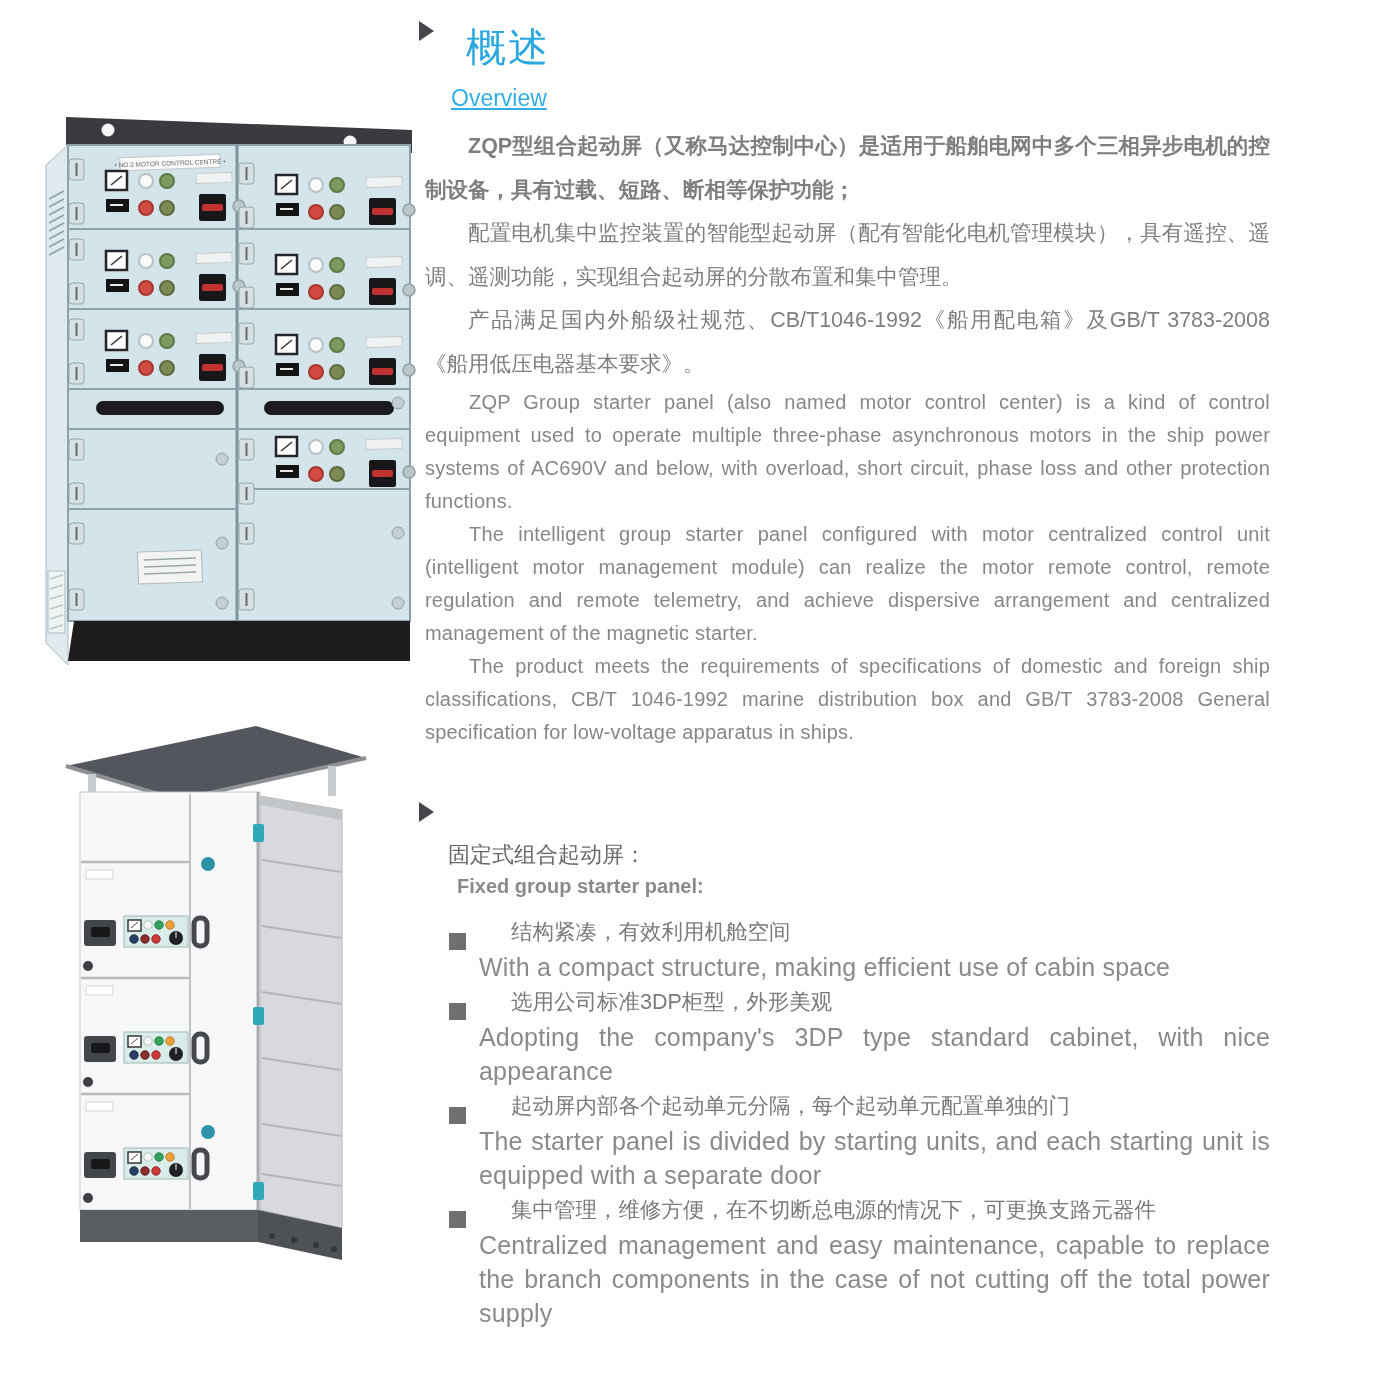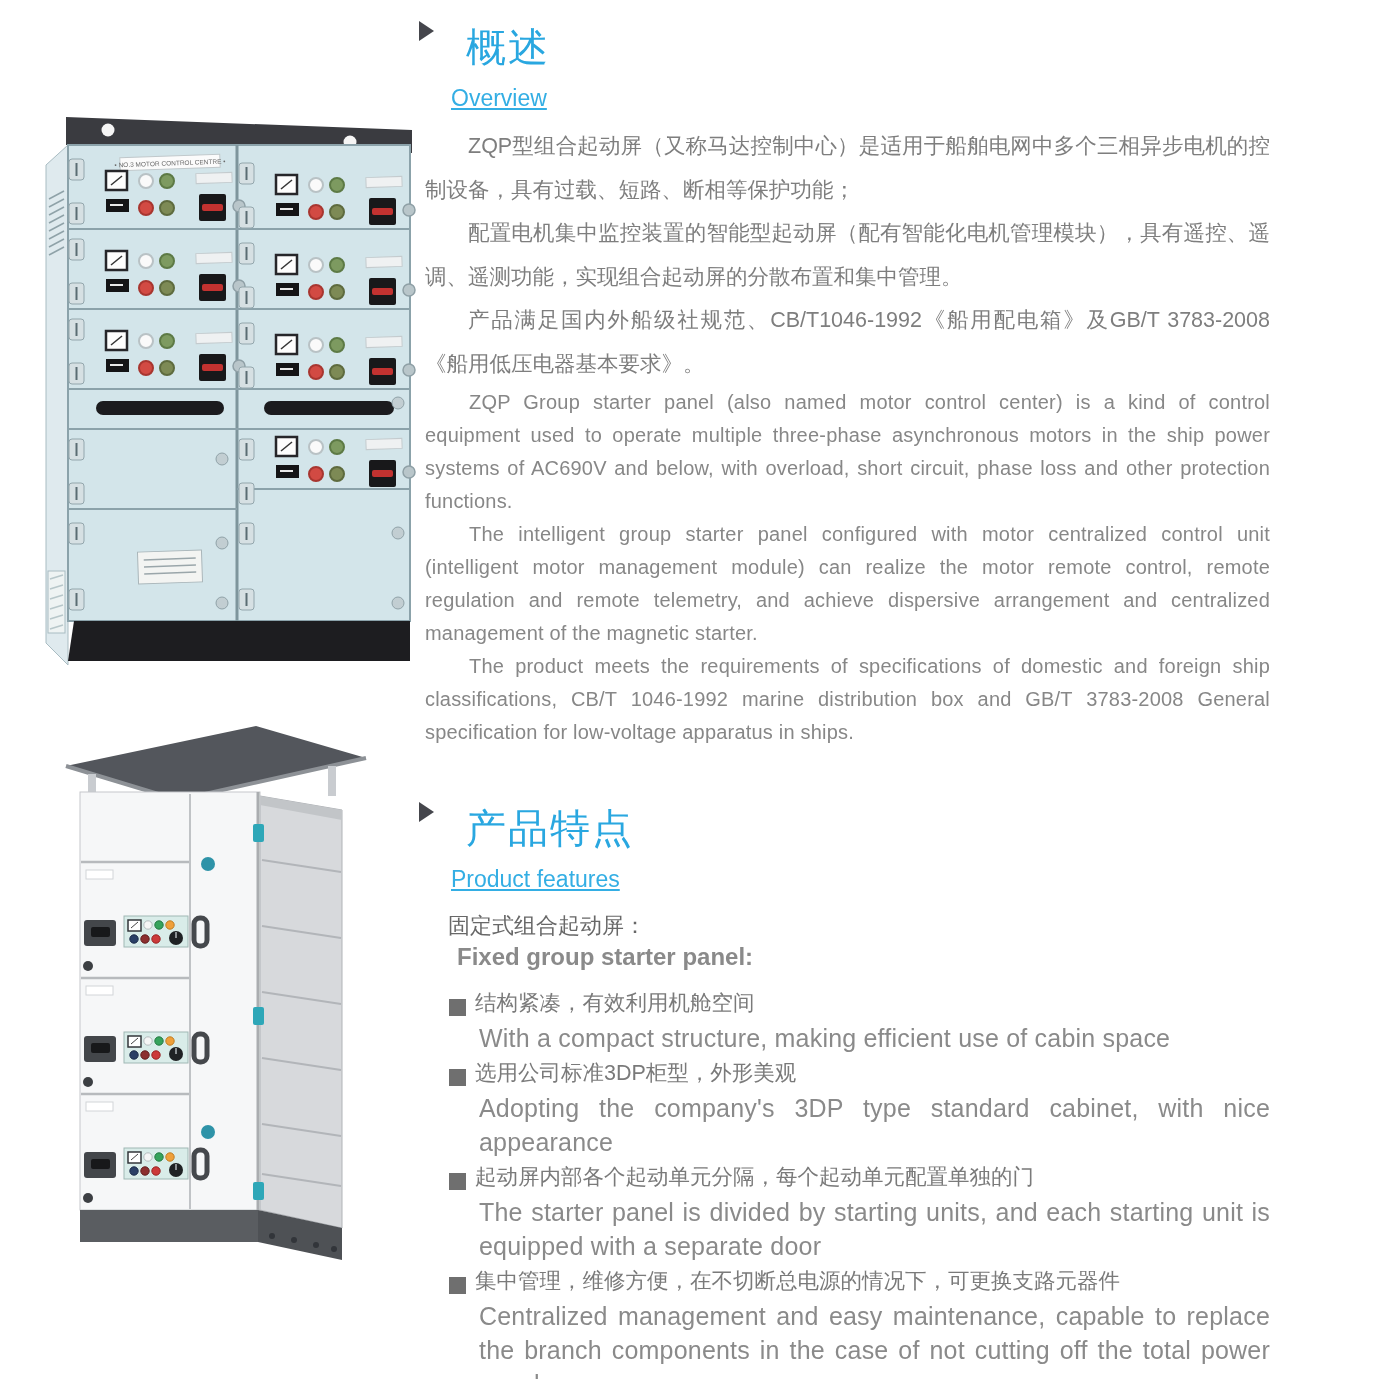--- a/index.html
+++ b/index.html
@@ -24,31 +24,31 @@
     border-bottom:10px solid transparent;
   }
   .sec-titles{margin-left:17px;}
   .sec-zh{margin:15px;font-size:40px;line-height:44px;font-weight:400;color:#29a7e0;letter-spacing:2px;}
   .sec-en{margin:2px 0 0 0;font-size:23px;line-height:28px;font-weight:400;color:#33aee4;text-decoration:underline;}
 
   .p-zh{
     margin:0;font-size:21.5px;line-height:43.5px;color:#7e7e7e;
     text-align:justify;text-indent:2em;
   }
-  .p-zh.first{margin-top:13px;}
+  .p-zh.first{margin-top:13px;font-weight:bold;}
   .p-en{
     margin:0;font-size:20px;line-height:33px;color:#878787;
     text-align:justify;text-indent:2.2em;letter-spacing:.2px;
   }
   .features{margin-top:42px;}
   .sub-zh{margin:18px 0 0 23px;font-size:22px;line-height:30px;font-weight:400;color:#686868;}
-  .sub-en{margin:2px 0 0 32px;font-size:24px;line-height:28px;color:#8a8a8a;}
+  .sub-en{margin:2px 0 0 32px;font-size:20px;line-height:28px;color:#8a8a8a;}
 
   .feat-list{list-style:none;margin:14px 0 0 24px;padding:0;}
-  .item-zh{display:flex;align-items:center;font-size:21.5px;line-height:36px;color:#7a7a7a;}
+  .item-zh{display:flex;align-items:flex-end;font-size:21.5px;line-height:36px;color:#7a7a7a;gap:36px;}
   .sq{flex:0 0 auto;width:17px;height:17px;background:#6f6f6f;margin:9px 9px 0 0;}
   .item-en{padding-left:30px;font-size:25px;line-height:34px;color:#8a8a8a;text-align:justify;letter-spacing:.2px;}
 </style>
 </head>
 <body>
 
 <div class="page">
 
   <figure class="fig" id="fig1">
     <svg viewBox="0 0 382 582">
@@ -269,24 +269,20 @@
       <p class="p-zh">配置电机集中监控装置的智能型起动屏（配有智能化电机管理模块），具有遥控、遥调、遥测功能，实现组合起动屏的分散布置和集中管理。</p>
       <p class="p-zh">产品满足国内外船级社规范、CB/T1046-1992《船用配电箱》及GB/T 3783-2008《船用低压电器基本要求》。</p>
       <p class="p-en">ZQP Group starter panel (also named motor control center) is a kind of control equipment used to operate multiple three-phase asynchronous motors in the ship power systems of AC690V and below, with overload, short circuit, phase loss and other protection functions.</p>
       <p class="p-en">The intelligent group starter panel configured with motor centralized control unit (intelligent motor management module) can realize the motor remote control, remote regulation and remote telemetry, and achieve dispersive arrangement and centralized management of the magnetic starter.</p>
       <p class="p-en">The product meets the requirements of specifications of domestic and foreign ship classifications, CB/T 1046-1992 marine distribution box and GB/T 3783-2008 General specification for low-voltage apparatus in ships.</p>
     </section>
 
     <section class="features">
       <div class="sec-header">
         <span class="tri"></span>
-        <div class="sec-titles">
-          <h1 class="sec-zh">产品特点</h1>
-          <h2 class="sec-en">Product features</h2>
-        </div>
       </div>
       <h3 class="sub-zh">固定式组合起动屏：</h3>
       <h4 class="sub-en">Fixed group starter panel:</h4>
 
       <ul class="feat-list">
         <li>
           <div class="item-zh">
             <span class="sq"></span>
             <span>结构紧凑，有效利用机舱空间</span>
           </div>

